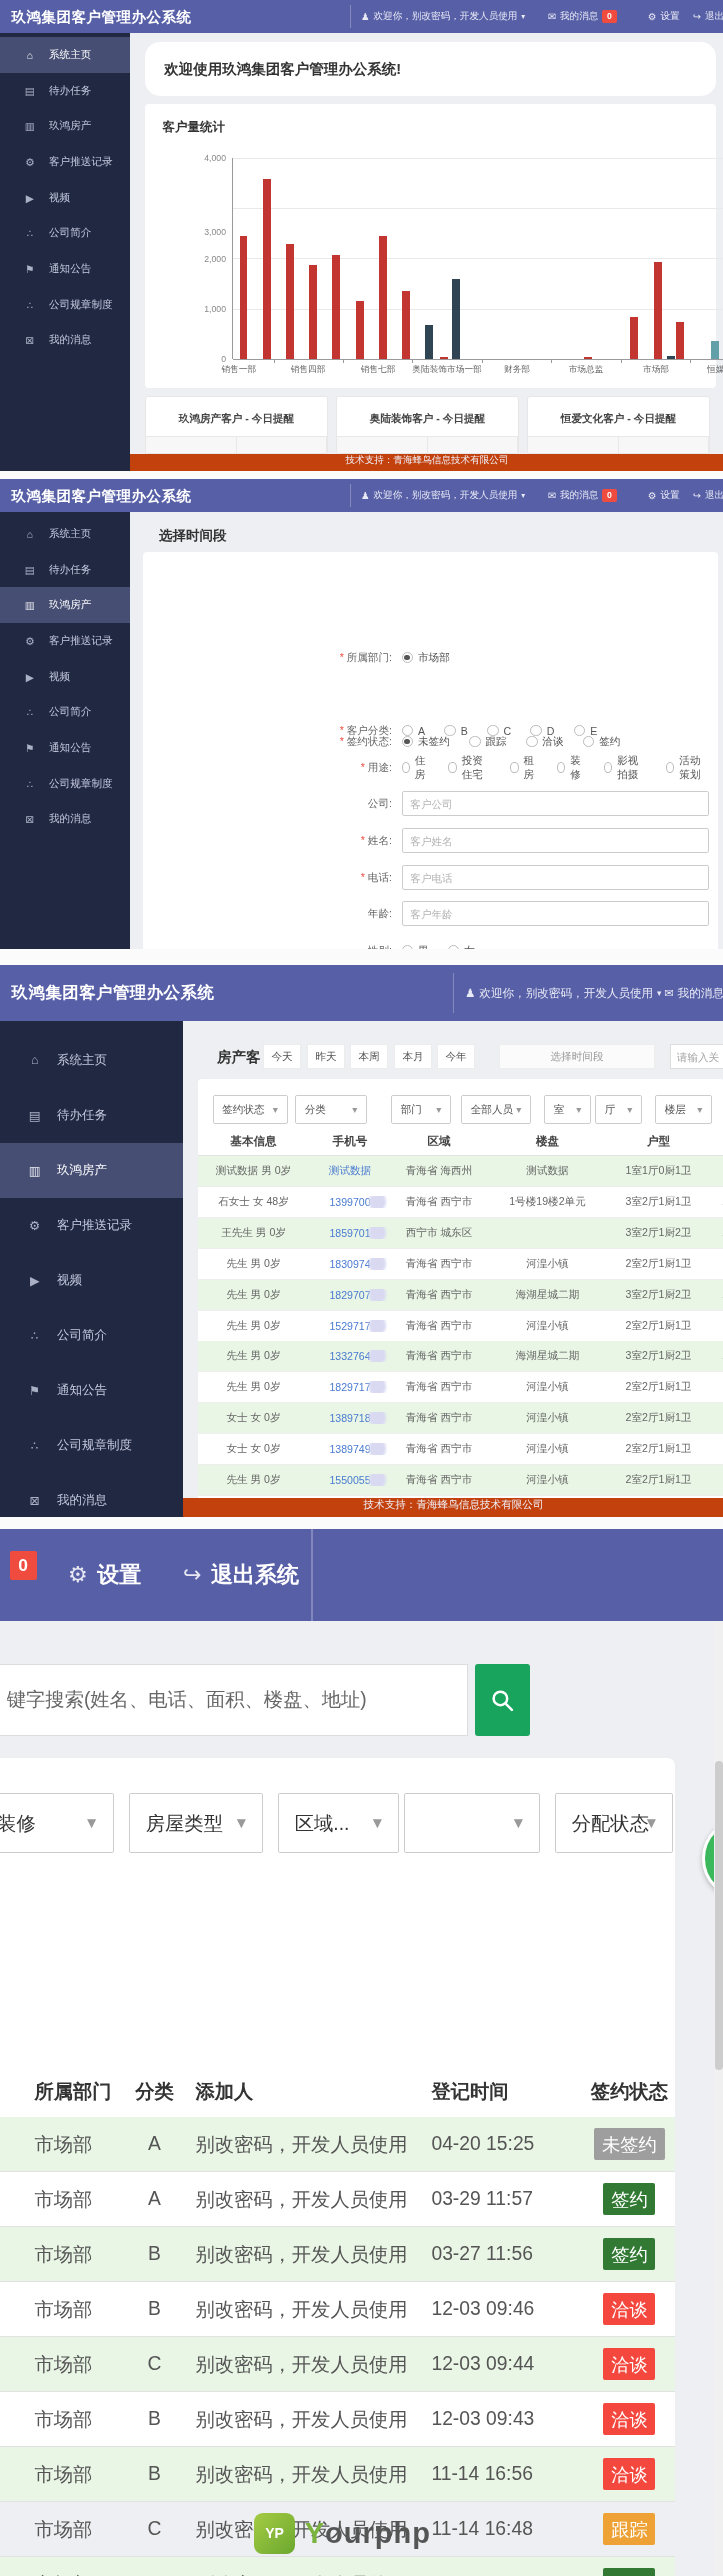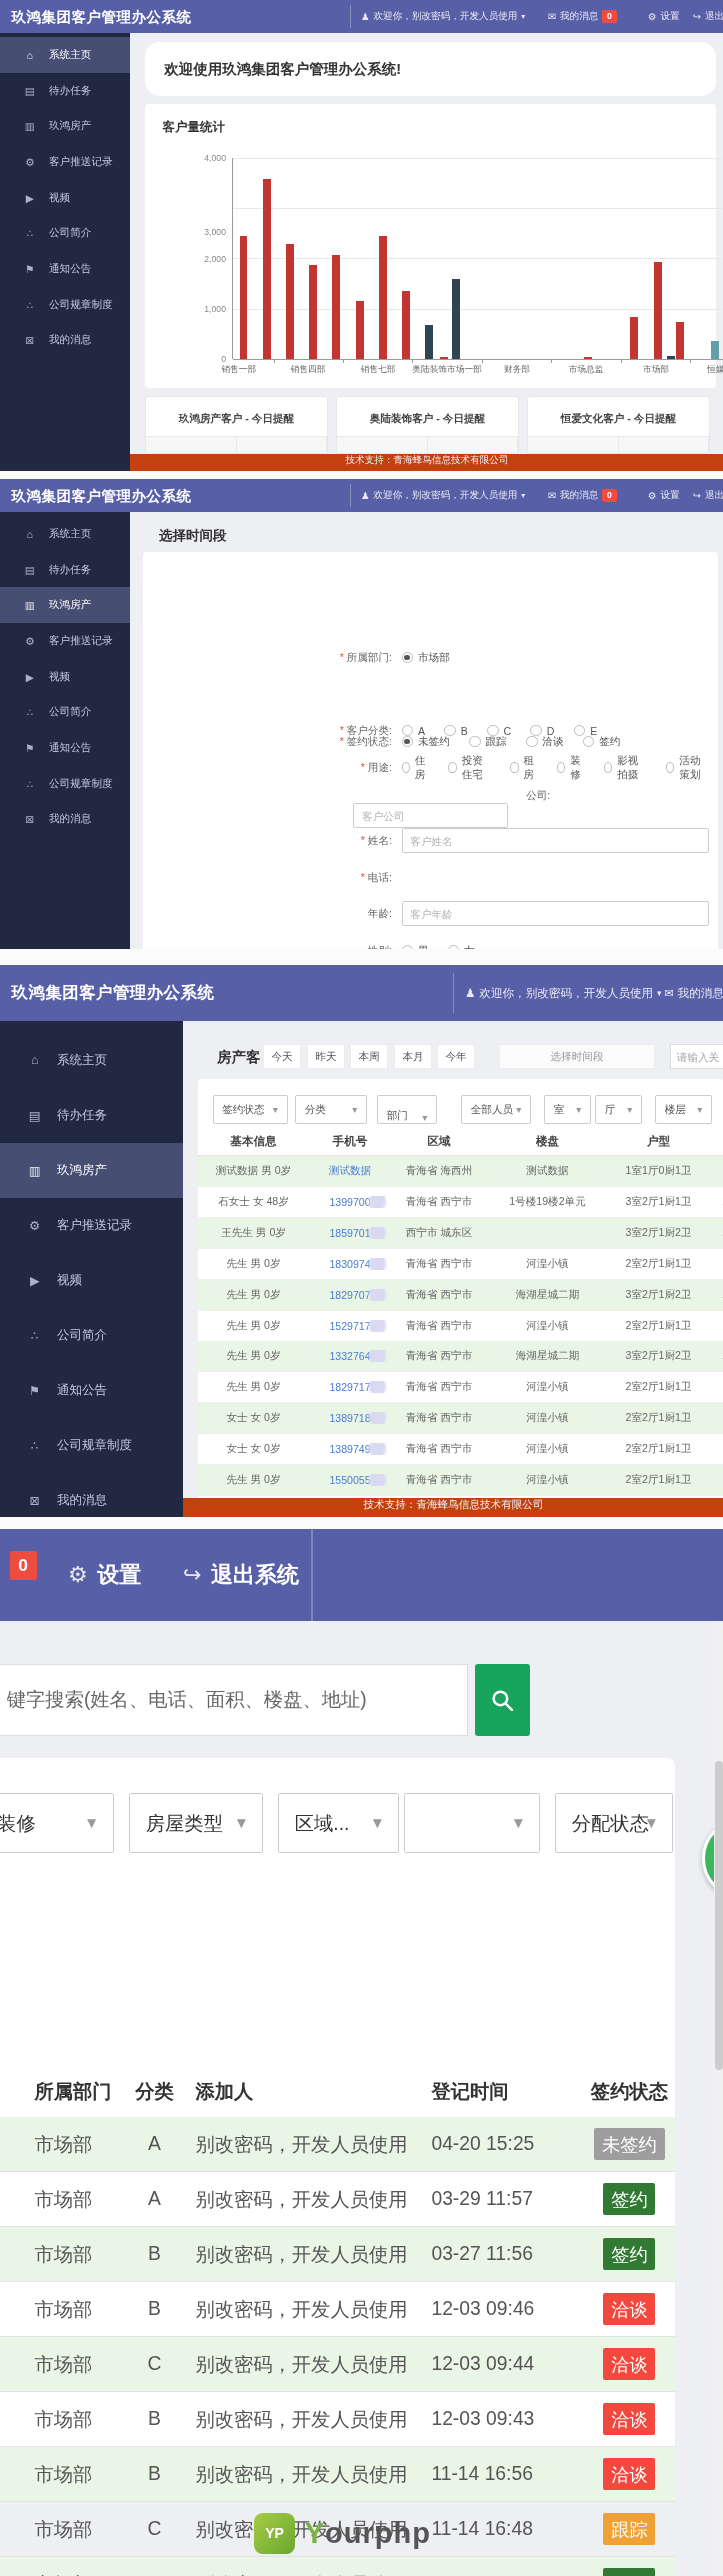--- a/index.html
+++ b/index.html
@@ -397,34 +397,37 @@
               <span class="ropt">
                 <span class="rdot"></span>
                 <span>影视拍摄</span>
               </span>
               <span class="ropt">
                 <span class="rdot"></span>
                 <span>活动策划</span>
               </span>
             </span>
           </div>
-          <div class="frow" style="top: 237px; flex-direction: column;">
+          <div class="frow" style="top: 237px;">
             <span class="flab">公司:</span>
             <span class="fctl">
               <input class="fin" placeholder="客户公司" style="">
             </span>
           </div>
           <div class="frow" style="top: 274px;">
             <span class="flab"><span class="req">*</span>姓名:</span>
             <span class="fctl">
               <input class="fin" placeholder="客户姓名" style="">
             </span>
           </div>
           <div class="frow" style="top: 311px;">
             <span class="flab"><span class="req">*</span>电话:</span>
+            <span class="fctl">
+              <input class="fin" placeholder="客户电话" style="">
+            </span>
           </div>
           <div class="frow" style="top: 347px;">
             <span class="flab">年龄:</span>
             <span class="fctl">
               <input class="fin" placeholder="客户年龄" style="">
             </span>
           </div>
           <div class="frow" style="top: 384px;">
             <span class="flab">性别:</span>
             <span class="fctl">
@@ -509,21 +512,21 @@
     <div class="panel" id="s3-panel">
       <div id="s3-filters">
           <div class="sel" style="left: 14.5px; width: 75px;">
             <span>签约状态</span>
             <span class="car">▼</span>
           </div>
           <div class="sel" style="left: 97px; width: 72px;">
             <span>分类</span>
             <span class="car">▼</span>
           </div>
-          <div class="sel" style="left: 179px; width: 60px; align-items: flex-end;">
+          <div class="sel" style="left: 193px; width: 60px;">
             <span>部门</span>
             <span class="car">▼</span>
           </div>
           <div class="sel" style="left: 263px; width: 70px;">
             <span>全部人员</span>
             <span class="car">▼</span>
           </div>
           <div class="sel" style="left: 346px; width: 47px;">
             <span>室</span>
             <span class="car">▼</span>

